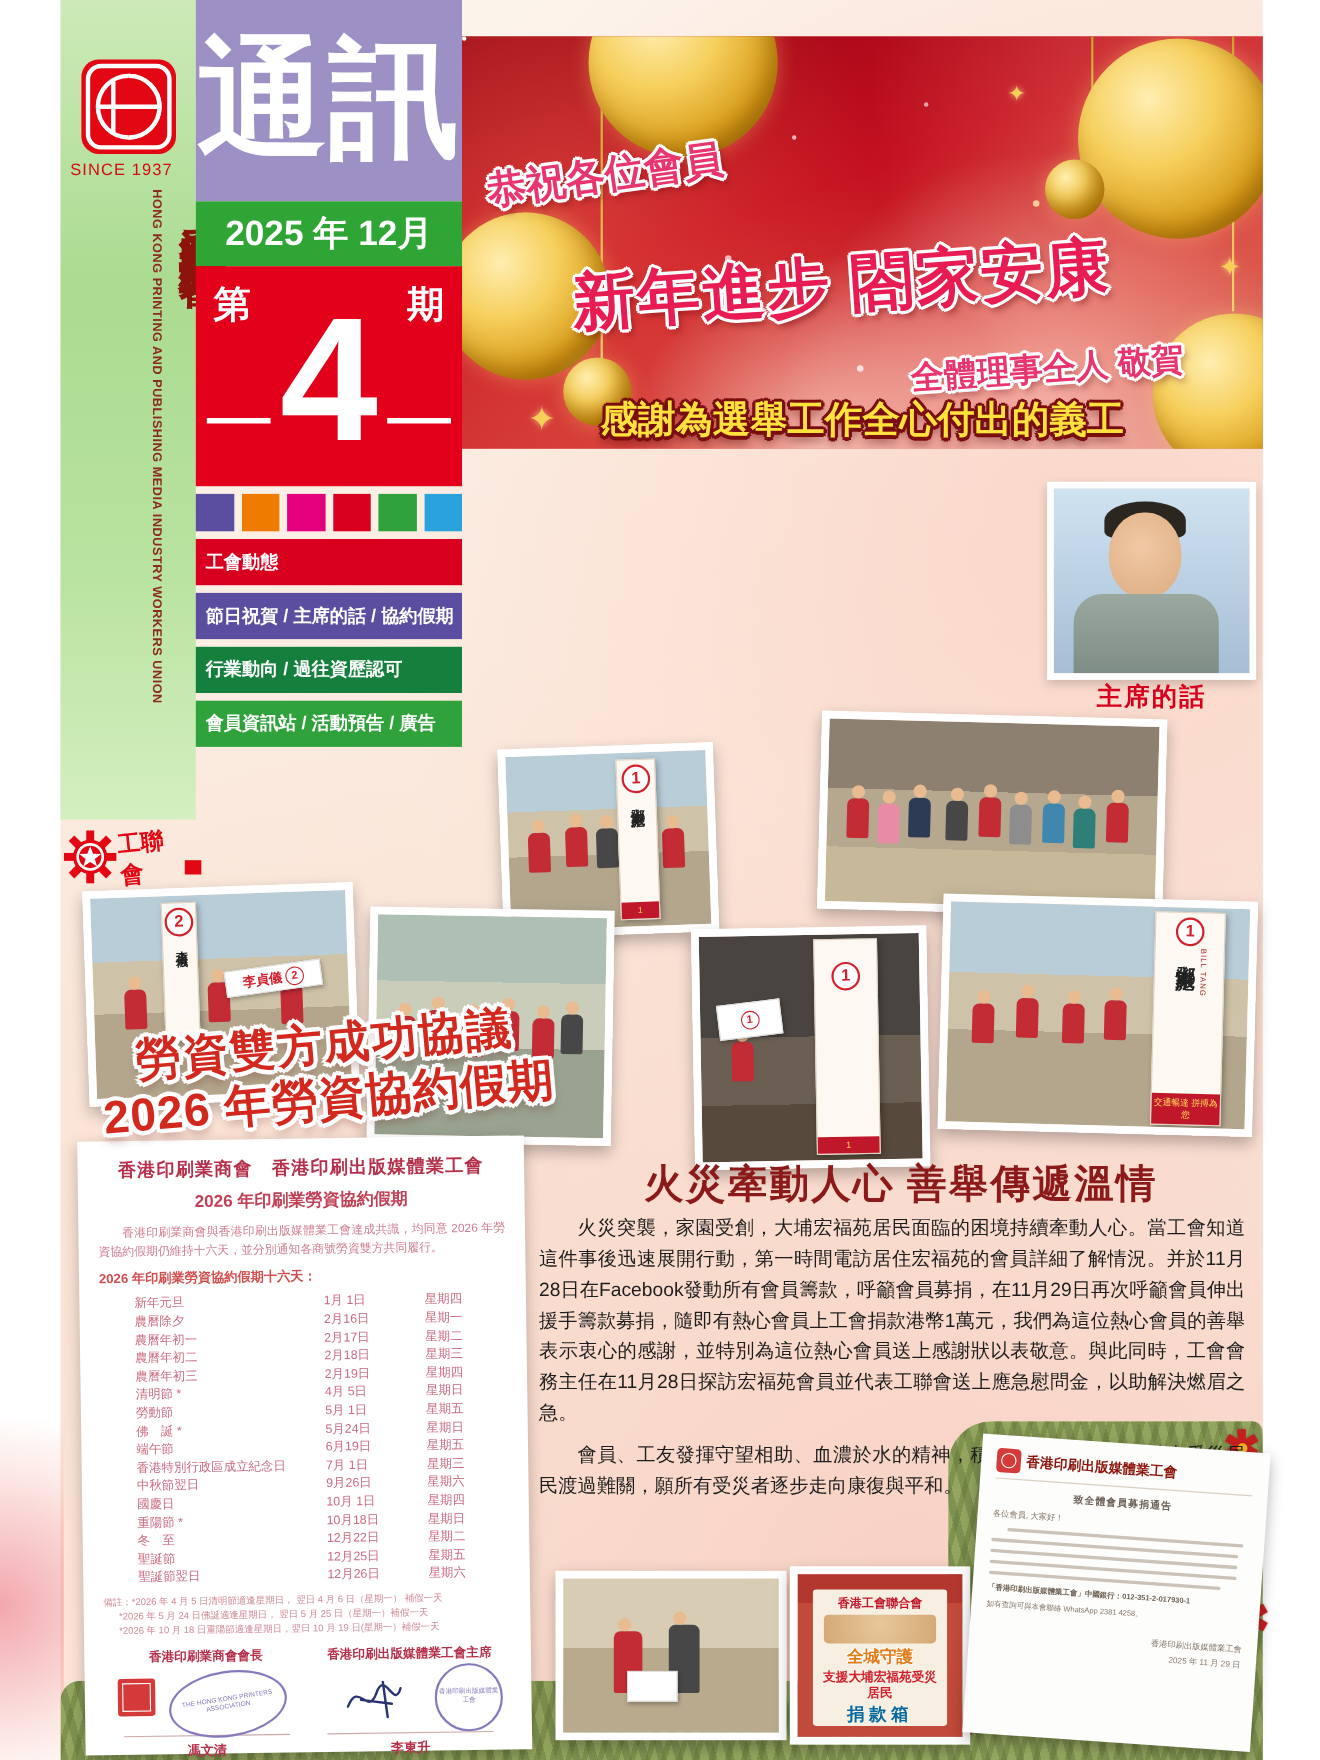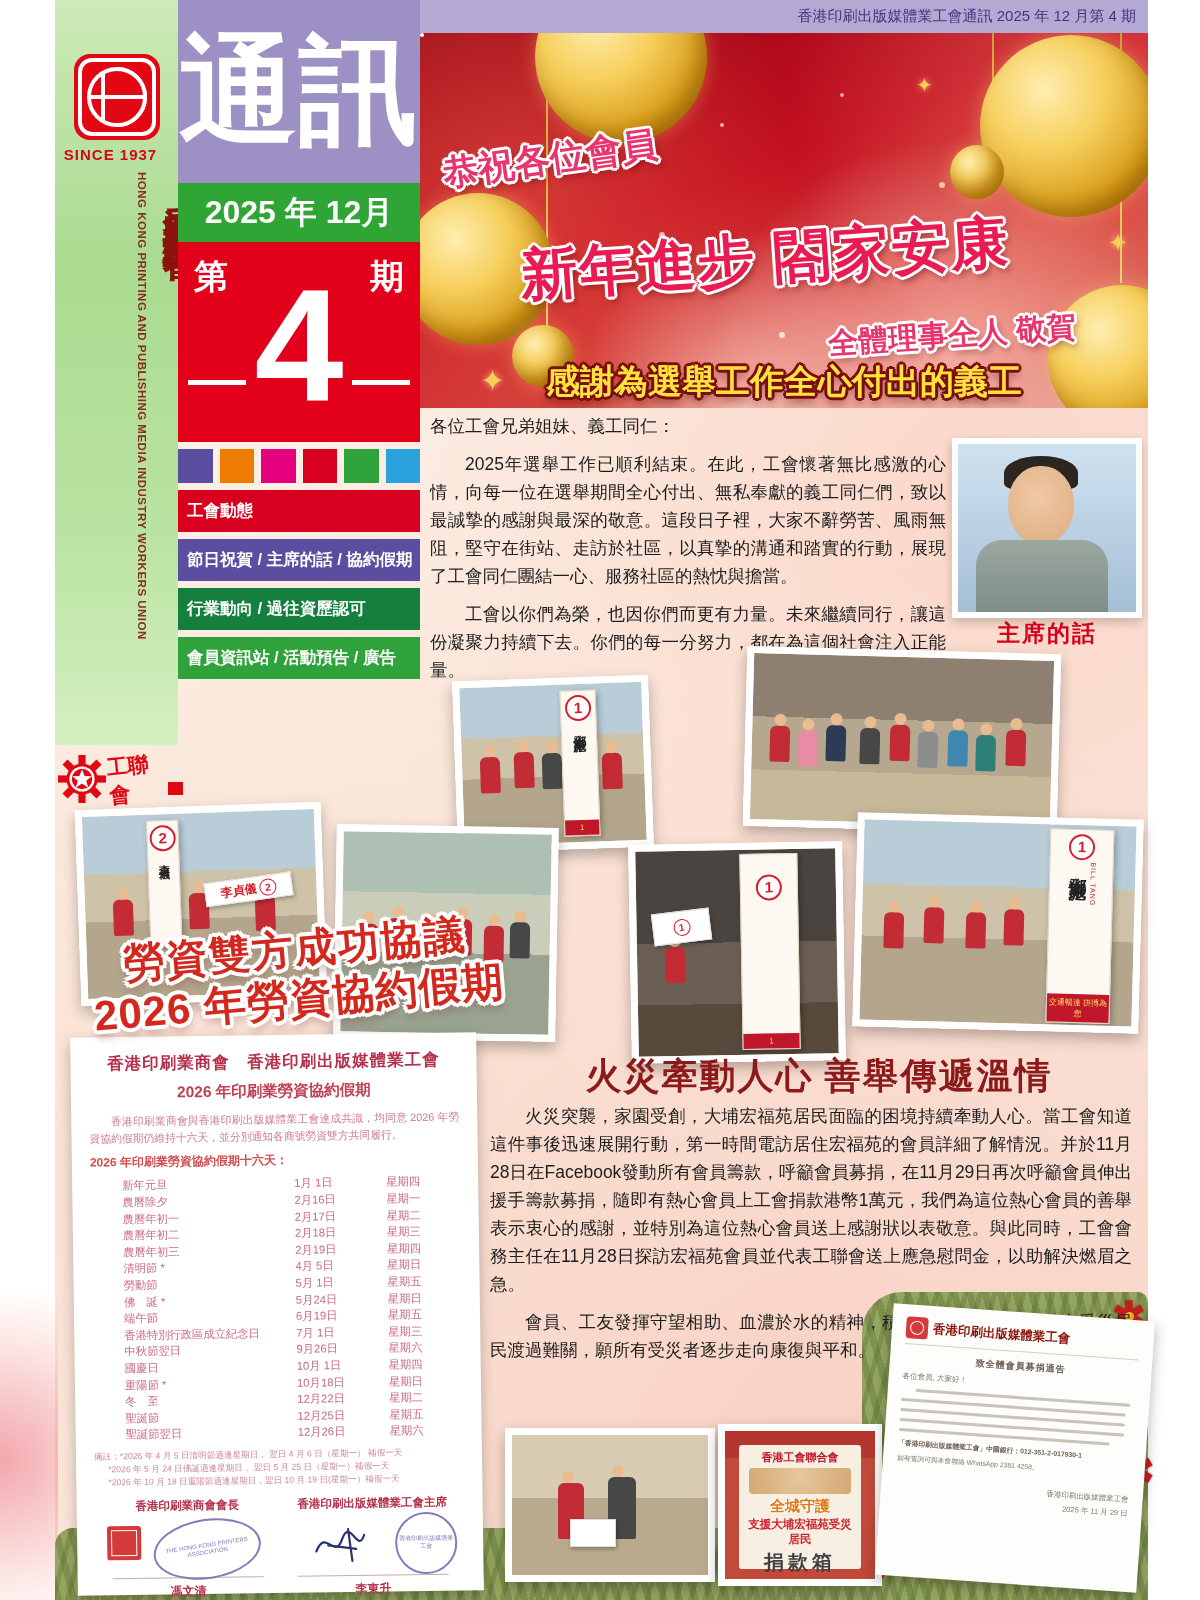--- a/index.html
+++ b/index.html
@@ -26,21 +26,21 @@
   .flower{position:absolute;z-index:2;color:#c41f1f;font-weight:bold;line-height:1;
     text-shadow:0 0 2px rgba(120,20,20,.6);}
   .flower::after{content:"";position:absolute;left:50%;top:50%;width:9px;height:9px;margin:-4px 0 0 -4px;
     border-radius:50%;background:#f2b51e;}
 
   
   .sidebar{position:absolute;left:55px;top:0;width:123px;height:745px;z-index:3;
     background:linear-gradient(180deg,#cdeab8 0%,#aadb90 35%,#b9e3a0 70%,#d4efc0 100%);}
   .union-logo{position:absolute;left:17px;top:52px;width:90px;height:90px;}
   .since{position:absolute;left:0;top:146px;width:111px;text-align:center;color:#d20a12;
-    font-weight:bold;font-size:15px;letter-spacing:1px;}
+    font-weight:normal;font-size:15px;letter-spacing:1px;}
   .org-en{position:absolute;left:93px;top:172px;width:562px;height:15px;
     transform:rotate(90deg);transform-origin:0 0;
     font-size:11.5px;font-weight:bold;letter-spacing:.5px;color:#8a2a20;white-space:nowrap;}
   .org-zh{position:absolute;left:100px;top:168px;height:575px;
     writing-mode:vertical-rl;text-orientation:upright;
     font-family:"Liberation Serif", serif;font-weight:bold;font-size:45px;color:#8c140c;
     letter-spacing:3px;}
 
   .ftu{position:absolute;left:58px;top:748px;width:125px;height:62px;z-index:3;display:flex;align-items:center;}
   .ftu-gear{width:52px;height:52px;}
@@ -197,21 +197,21 @@
   .fire-body p{margin:0 16px 10px 0;text-indent:2em;}
 
   
   .boxcard{position:absolute;left:14px;top:14px;right:14px;bottom:10px;background:#f6efe2;
     border-radius:3px;padding:5px 4px;text-align:center;}
   .boxcard .borg{color:#c0182a;font-weight:bold;font-size:11px;font-family:"Liberation Serif",serif;}
   .boxcard .hands{height:26px;background:radial-gradient(circle at 50% 30%, #e8c79b, #d3a875);border-radius:4px;margin:3px 6px;}
   .boxcard .b1{color:#e07b18;font-weight:bold;font-size:15px;
     text-shadow:1px 1px 0 #fff,-1px -1px 0 #fff;}
   .boxcard .b2{color:#d2202c;font-weight:bold;font-size:11.5px;margin-top:1px;}
-  .boxcard .b3{color:#404040;font-weight:bold;font-size:20px;letter-spacing:4px;margin-top:2px;
+  .boxcard .b3{color:#0369a1;font-weight:bold;font-size:16px;letter-spacing:4px;margin-top:2px;
     font-family:"Liberation Serif",serif;}
 
   
   .letter{position:absolute;left:884px;top:1312px;width:262px;height:272px;background:#fdfdfb;z-index:3;
     transform:rotate(4deg);box-shadow:0 5px 14px rgba(0,0,0,.3);padding:12px 14px;box-sizing:border-box;}
   .letter .lhead{display:flex;align-items:center;gap:5px;border-bottom:1px solid #d8cfc4;padding-bottom:5px;}
   .letter .llogo{width:22px;height:22px;background:#d43a3a;border-radius:4px;position:relative;flex:0 0 auto;}
   .letter .llogo::after{content:"";position:absolute;inset:4px;border:1.5px solid #fff;border-radius:50%;}
   .letter .lbrand{color:#8c140c;font-weight:bold;font-size:12.5px;font-family:"Liberation Serif",serif;white-space:nowrap;}
   .letter .ltitle{text-align:center;color:#6b5f55;font-weight:bold;font-size:9px;margin-top:8px;letter-spacing:1px;}
@@ -291,21 +291,20 @@
       <div class="c-red"></div>
       <div class="c-green"></div>
       <div class="c-blue"></div>
     </div>
     <div class="menu-bar c-red">工會動態</div>
     <div class="menu-bar c-purple">節日祝賀 / 主席的話 / 協約假期</div>
     <div class="menu-bar c-teal">行業動向 / 過往資歷認可</div>
     <div class="menu-bar c-green">會員資訊站 / 活動預告 / 廣告</div>
   </div>
 
-  <div class="top-strip">香港印刷出版媒體業工會通訊 2025 年 12 月第 4 期</div>
 
   <div class="banner">
     <div class="sparkles"></div>
     <div class="string" style="left:126px;top:0;height:300px;"></div>
     <div class="string" style="left:572px;top:0;height:120px;"></div>
     <div class="string" style="left:700px;top:0;height:250px;"></div>
     <div class="bauble" style="left:115px;top:-62px;width:172px;height:172px;"></div>
     <div class="bauble" style="left:560px;top:2px;width:182px;height:182px;"></div>
     <div class="bauble" style="left:-18px;top:160px;width:152px;height:152px;"></div>
     <div class="bauble" style="left:628px;top:252px;width:148px;height:148px;"></div>
@@ -314,25 +313,20 @@
     <span class="star" style="left:212px;top:88px;font-size:26px;">✦</span>
     <span class="star" style="left:496px;top:40px;font-size:20px;">✦</span>
     <span class="star" style="left:60px;top:330px;font-size:30px;">✦</span>
     <span class="star" style="left:688px;top:196px;font-size:24px;">✦</span>
     <div class="bn-lead outline-white">恭祝各位會員</div>
     <div class="bn-main outline-white">新年進步  閤家安康</div>
     <div class="bn-sign outline-white">全體理事仝人 敬賀</div>
     <div class="bn-thanks">感謝為選舉工作全心付出的義工</div>
   </div>
 
-  <div class="chair-text">
-    <p class="salut">各位工會兄弟姐妹、義工同仁：</p>
-    <p>2025年選舉工作已順利結束。在此，工會懷著無比感激的心情，向每一位在選舉期間全心付出、無私奉獻的義工同仁們，致以最誠摯的感謝與最深的敬意。這段日子裡，大家不辭勞苦、風雨無阻，堅守在街站、走訪於社區，以真摯的溝通和踏實的行動，展現了工會同仁團結一心、服務社區的熱忱與擔當。</p>
-    <p>工會以你們為榮，也因你們而更有力量。未來繼續同行，讓這份凝聚力持續下去。你們的每一分努力，都在為這個社會注入正能量。</p>
-  </div>
   <div class="chair-photo">
     <div class="hair"></div>
     <div class="head"></div>
     <div class="body"></div>
   </div>
   <div class="chair-cap">主席的話</div>
 
   <div class="photo ph-street" style="left:455px;top:678px;width:182px;height:158px;transform:rotate(-2deg);">
     <div class="person" style="left:18px;top:70px;"></div>
     <div class="person" style="left:52px;top:66px;"></div>

